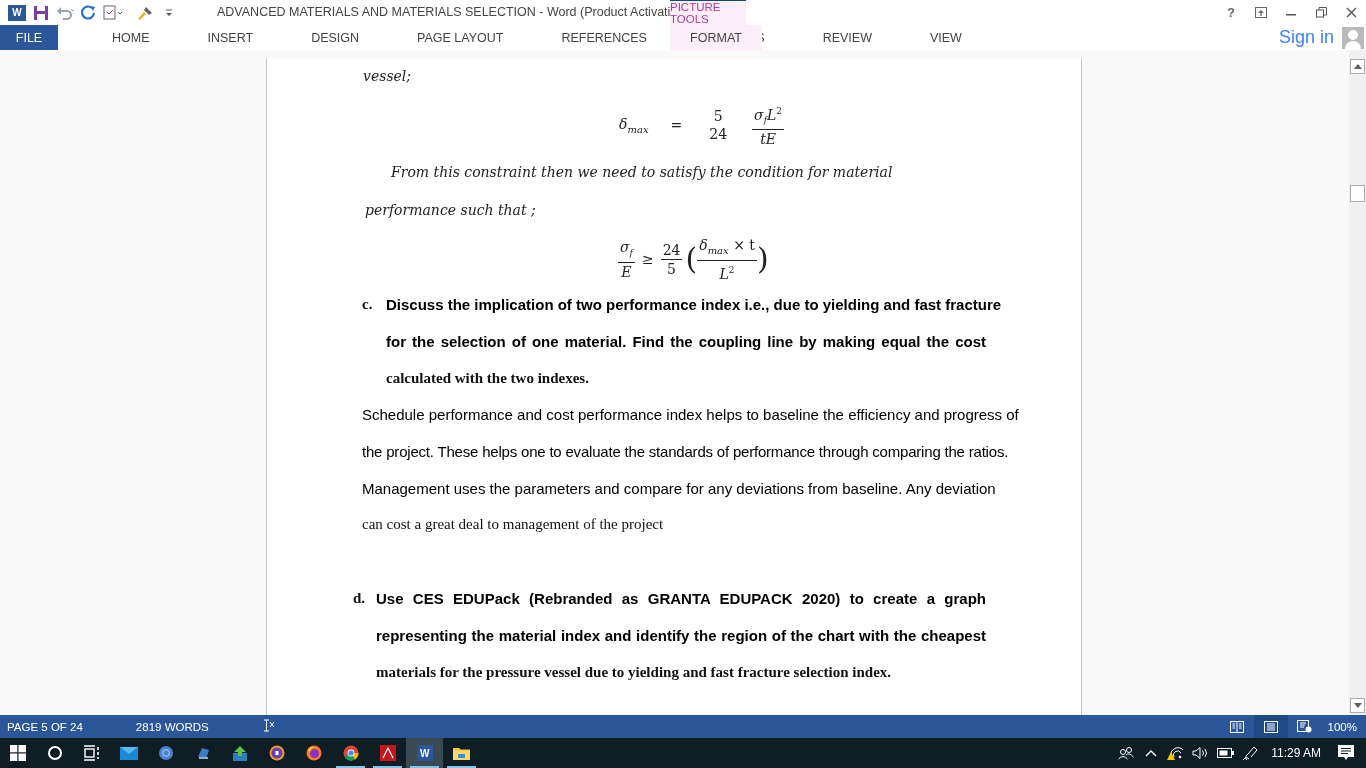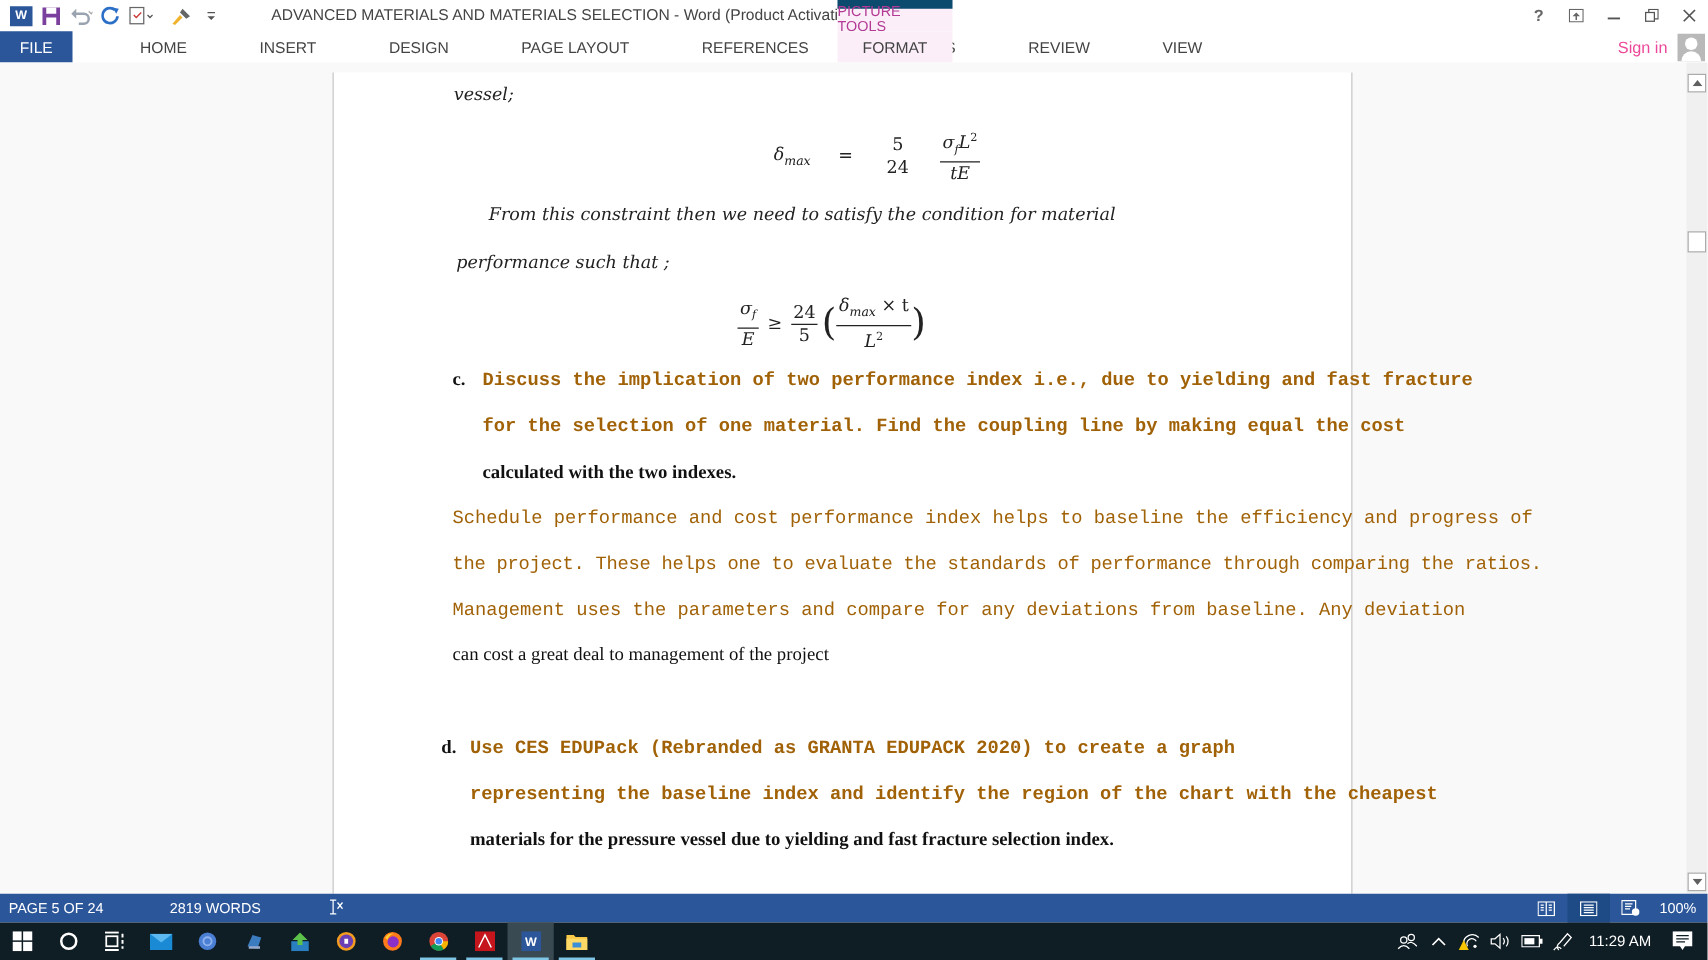--- a/index.html
+++ b/index.html
@@ -4,42 +4,42 @@
 <style>
   * { box-sizing: border-box; margin: 0; padding: 0; }
   html, body { width: 1366px; height: 768px; overflow: hidden; background: #fff; font-family: "DejaVu Sans", sans-serif; }
 
   
   .titlebar { position: absolute; left: 0; top: 0; width: 1366px; height: 25px; background: #fff; display: flex; align-items: center; }
   .qat { display: flex; align-items: center; height: 25px; padding-left: 6px; }
   .qat-icon { width: 22px; height: 22px; display: flex; align-items: center; justify-content: center; margin-right: 2px; }
   .word-logo { width: 18px; height: 16px; background: #2b579a; color: #fff; font-size: 10px; font-weight: bold; display: flex; align-items: center; justify-content: center; font-family: "Liberation Sans", sans-serif; }
   .title-text { position: absolute; left: 217px; top: 5px; font-family: "Liberation Sans", sans-serif; font-size: 12.5px; color: #444; white-space: nowrap; }
-  .pic-tools-hdr { position: absolute; left: 670px; top: 0; width: 92px; height: 25px; background: #fbeef8; border-top: 7px solid #0c4a6e; color: #b33a95; font-family: "Liberation Sans", sans-serif; font-size: 11.5px; display: flex; align-items: center; justify-content: center; }
+  .pic-tools-hdr { position: absolute; left: 670px; top: 0; width: 76px; height: 25px; background: #fbeef8; border-top: 1px solid #0c4a6e; color: #b33a95; font-family: "Liberation Sans", sans-serif; font-size: 11.5px; display: flex; align-items: center; justify-content: center; }
   .win-ctrls { position: absolute; right: 0; top: 0; height: 25px; display: flex; align-items: center; }
   .win-btn { width: 30px; height: 25px; display: flex; align-items: center; justify-content: center; color: #666; font-size: 13px; font-family: "Liberation Sans", sans-serif; }
 
   
   .tabs { position: absolute; left: 0; top: 25px; width: 1366px; height: 25px; background: #fff; display: flex; align-items: center; gap: 36px; }
   .tab { height: 25px; display: flex; align-items: center; padding: 0 11px; font-family: "Liberation Sans", sans-serif; font-size: 12.5px; color: #444; }
   .tab.file { background: #2b579a; color: #fff; width: 58px; justify-content: center; padding: 0; }
   .tab.format { background: #fbeef8; width: 92px; justify-content: center; padding: 0; position: absolute; left: 670px; }
-  .signin { position: absolute; right: 0; top: 25px; height: 25px; display: flex; align-items: center; font-family: "Liberation Sans", sans-serif; font-size: 13px; color: #ec4899; text-align: right; }
+  .signin { position: absolute; right: 0; top: 25px; height: 25px; display: flex; align-items: center; font-family: "Liberation Sans", sans-serif; font-size: 18px; color: #3b82f6; text-align: right; }
   .avatar { width: 22px; height: 22px; background: #b9b9b9; margin-left: 8px; margin-right: 2px; position: relative; overflow: hidden; }
   .avatar::before { content: ""; position: absolute; left: 6px; top: 3px; width: 10px; height: 10px; border-radius: 50%; background: #fff; }
   .avatar::after { content: ""; position: absolute; left: 3px; top: 14px; width: 16px; height: 12px; border-radius: 8px 8px 0 0; background: #fff; }
 
   
   .docarea { position: absolute; left: 0; top: 50px; width: 1349px; height: 665px; background: #f9f9f9; overflow: hidden; }
   .page { position: absolute; left: 266px; top: 8px; width: 816px; height: 700px; background: #fff; border-left: 1px solid #c6c6c6; border-right: 1px solid #c6c6c6; }
   .doc-text { position: absolute; font-family: "DejaVu Serif", serif; color: #222; white-space: nowrap; }
   .math { font-family: "DejaVu Serif", serif; font-style: italic; font-size: 14px; }
   .body-text { font-family: "Liberation Serif", serif; font-size: 15px; color: #111; position: absolute; white-space: nowrap; }
   .bold { font-weight: bold; }
-  .justify-line { position: absolute; font-family: Liberation Mono, monospace; font-size: 15px; color: #a16207; text-align: justify; text-align-last: justify; white-space: nowrap; }
+  .justify-line { position: absolute; font-family: Liberation Sans, sans-serif; font-size: 15px; color: #000000; text-align: justify; text-align-last: justify; white-space: nowrap; }
 
   .frac { display: inline-flex; flex-direction: column; align-items: center; vertical-align: middle; margin: 0 3px; }
   .frac .num { border-bottom: 1px solid #222; padding: 0 2px; line-height: 18px; }
   .frac .den { padding: 0 2px; line-height: 18px; }
   .upright { font-style: normal; }
 
   
   .vscroll { position: absolute; left: 1349px; top: 50px; width: 17px; height: 665px; background: #f0f0f0; }
   .sb-btn { position: absolute; left: 1px; width: 15px; height: 15px; background: #fff; border: 1px solid #ababab; display: flex; align-items: center; justify-content: center; font-size: 8px; color: #606060; }
   .sb-thumb { position: absolute; left: 1px; top: 135px; width: 15px; height: 17px; background: #fff; border: 1px solid #ababab; }
@@ -172,21 +172,21 @@
       </span>
       <span class="frac" style="margin-left:4px">
         <span class="num" style="border-bottom:1px solid #222"><span>σ</span><sub style="font-size:9px">f</sub><span>L</span><sup style="font-size:9px" class="upright">2</sup></span>
         <span class="den">tE</span>
       </span>
     </div>
 
     <div class="doc-text math" style="left:124px; top:106px;">From this constraint then we need to satisfy the condition for material</div>
     <div class="doc-text math" style="left:98px; top:144px;">performance such that ;</div>
 
-    <div class="doc-text math" style="left:320px; top:178px; display:flex; align-items:center;">
+    <div class="doc-text math" style="left:348px; top:178px; display:flex; align-items:center;">
       <span class="frac">
         <span class="num"><span>σ</span><sub style="font-size:9px">f</sub></span>
         <span class="den">E</span>
       </span>
       <span class="upright" style="margin:0 4px">≥</span>
       <span class="frac upright">
         <span class="num">24</span>
         <span class="den">5</span>
       </span>
       <span class="upright" style="font-size:30px; font-weight:200; line-height:30px;">(</span>
@@ -202,21 +202,21 @@
     <div class="justify-line bold" style="left:119px; top:275px; width:600px;">for the selection of one material. Find the coupling line by making equal the cost</div>
     <div class="body-text bold" style="left:119px; top:312px;">calculated with the two indexes.</div>
 
     <div class="justify-line" style="left:95px; top:348px; width:624px;">Schedule performance and cost performance index helps to baseline the efficiency and progress of</div>
     <div class="justify-line" style="left:95px; top:385px; width:624px; letter-spacing:-0.2px;">the project. These helps one to evaluate the standards of performance through comparing the ratios.</div>
     <div class="justify-line" style="left:95px; top:422px; width:624px;">Management uses the parameters and compare for any deviations from baseline. Any deviation</div>
     <div class="body-text" style="left:95px; top:458px;">can cost a great deal to management of the project</div>
 
     <div class="body-text bold" style="left:86px; top:532px;">d.</div>
     <div class="justify-line bold" style="left:109px; top:532px; width:610px;">Use CES EDUPack (Rebranded as GRANTA EDUPACK 2020) to create a graph</div>
-    <div class="justify-line bold" style="left:109px; top:569px; width:610px;">representing the baseline index and identify the region of the chart with the cheapest</div>
+    <div class="justify-line bold" style="left:109px; top:569px; width:610px;">representing the material index and identify the region of the chart with the cheapest</div>
     <div class="body-text bold" style="left:109px; top:606px;">materials for the pressure vessel due to yielding and fast fracture selection index.</div>
   </div>
 </div>
 
 <div class="vscroll">
   <div class="sb-btn" style="top:9px;">
     <svg width="8" height="5">
         <path d="M0 5 L4 0 L8 5 Z" fill="#606060"></path>
       </svg>
   </div>

